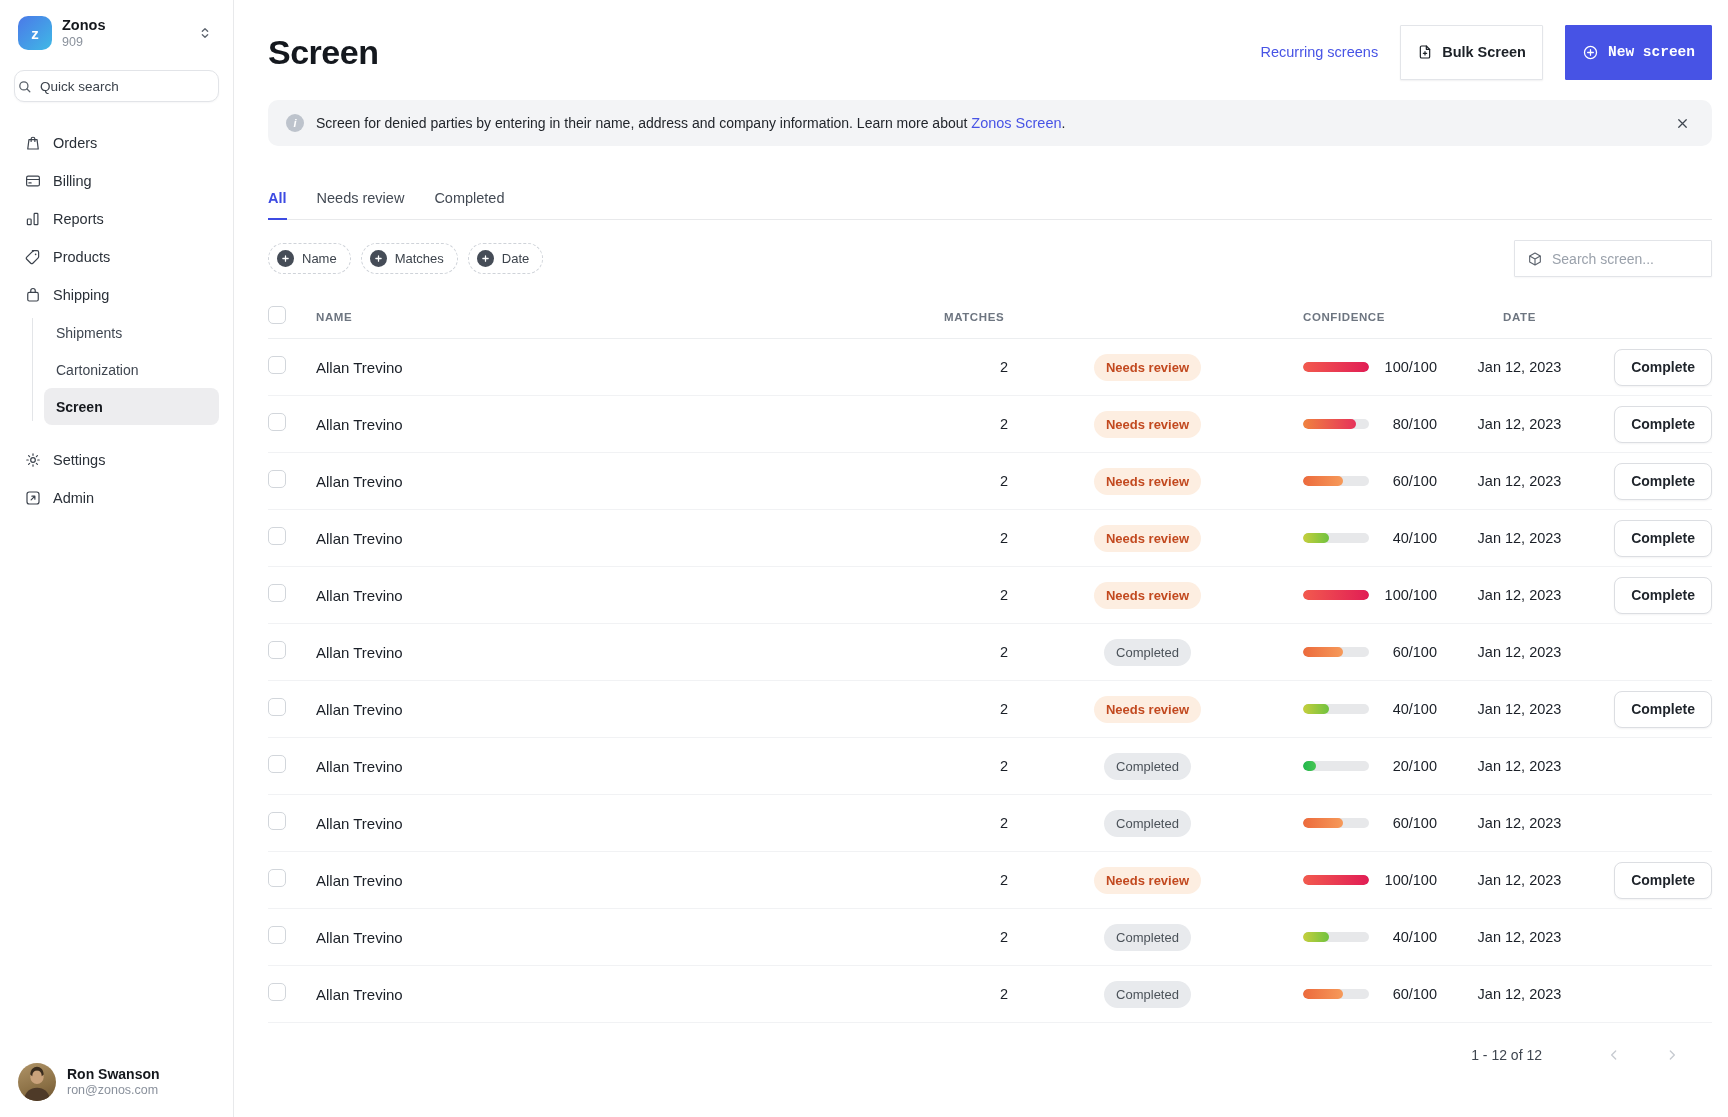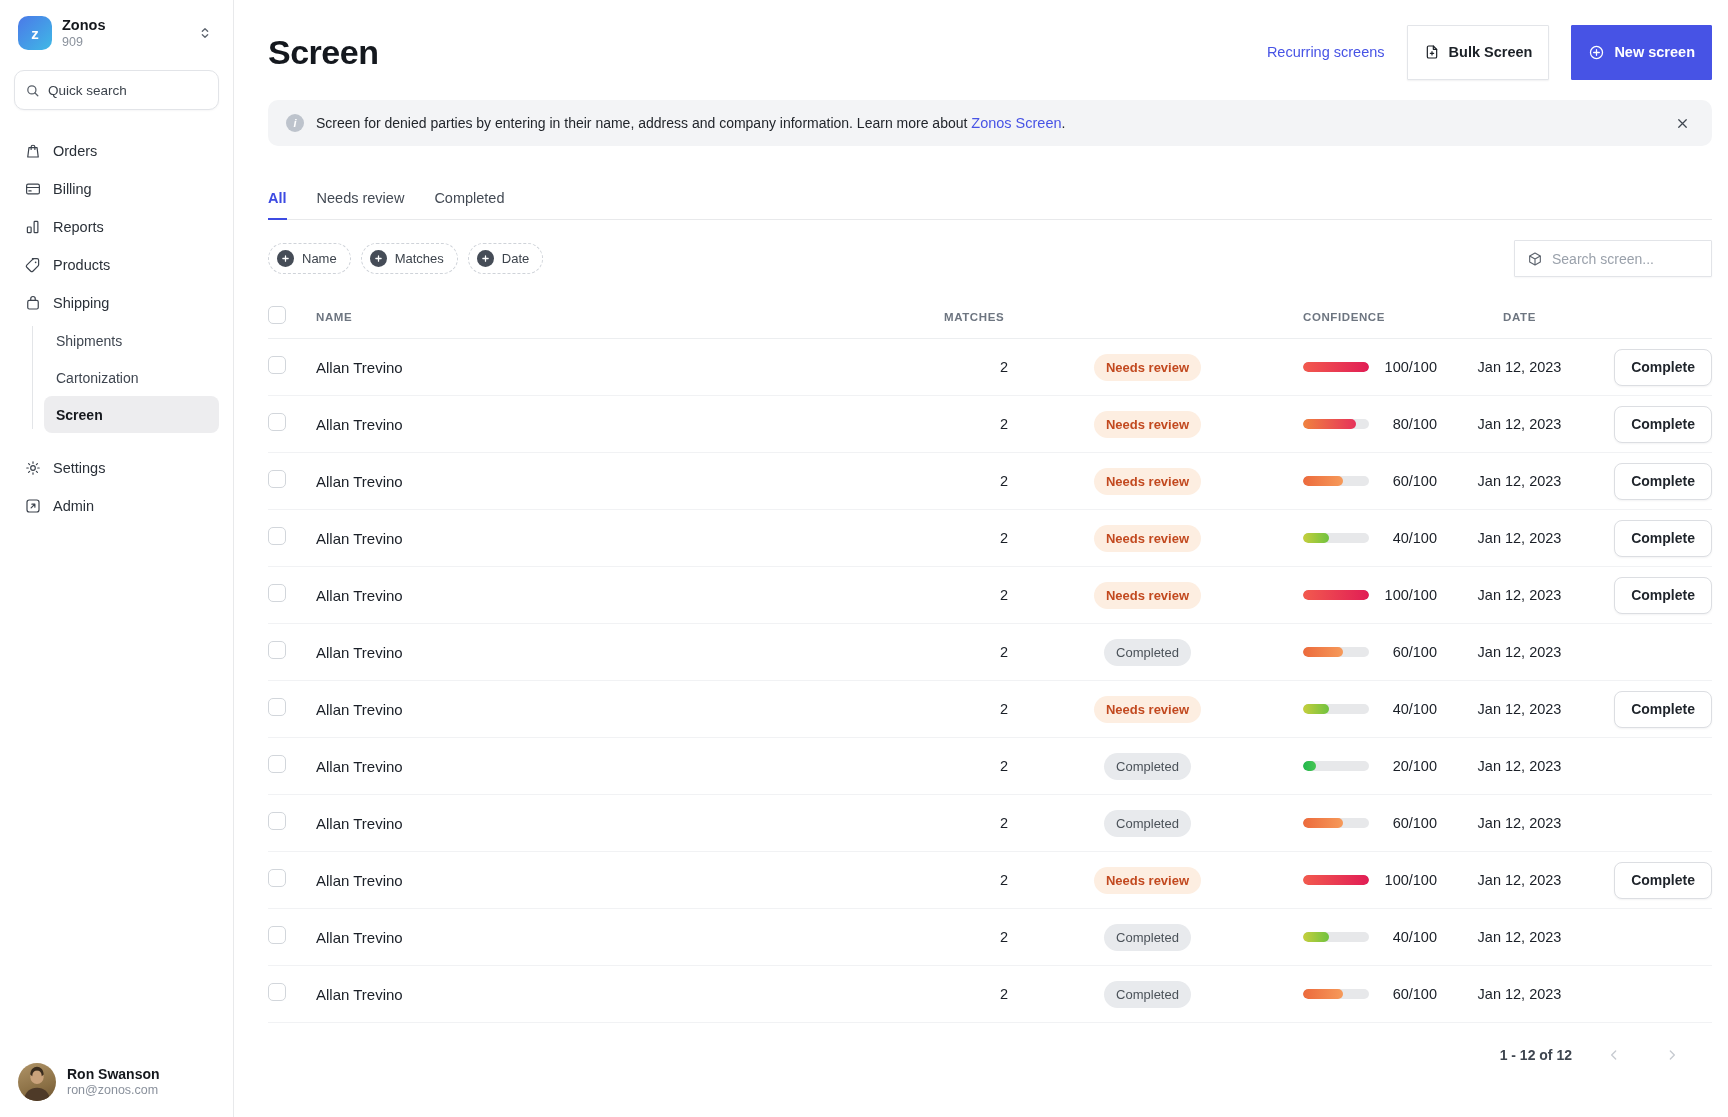--- a/index.html
+++ b/index.html
@@ -27,23 +27,23 @@
     background:linear-gradient(135deg,#4b79e8 0%,#3fb9e6 100%);
     color:#fff; font-weight:700; font-size:15px;
     display:flex; align-items:center; justify-content:center;
   }
   .org-meta { flex:1; line-height:1.15; }
   .org-name { font-size:14.5px; font-weight:700; color:#15181d; }
   .org-id { font-size:12.5px; color:#8a919c; margin-top:1px; }
   .org-switch { color:#5f6670; cursor:pointer; padding:2px; }
 
   .quick-search {
-    margin-top:20px; height:40px;
+    margin-top:20px; height:32px;
     border:1px solid #e2e4e8; border-radius:10px;
-    display:flex; align-items:center; gap:8px; padding:0 10px;
+    display:flex; align-items:center; gap:8px; padding:0 2px;
     background:#fff; box-shadow:0 1px 2px rgba(16,24,40,.04);
   }
   .quick-search input {
     border:none; outline:none; width:100%;
     font-family:"Liberation Sans",sans-serif;
     font-size:13.5px; color:#3c434c; background:transparent;
   }
   .quick-search input::placeholder { color:#3c434c; }
 
   .nav { margin-top:14px; flex:1; }
@@ -89,21 +89,21 @@
   .btn {
     display:inline-flex; align-items:center; gap:9px;
     height:55px; padding:0 16px; border-radius:1px;
     font-family:"Liberation Sans",sans-serif;
     font-size:14.5px; font-weight:600; cursor:pointer;
   }
   .btn-secondary {
     background:#fff; color:#1c2127; border:1px solid #e3e5e9;
     box-shadow:0 1px 2px rgba(16,24,40,.06);
   }
-  .btn-primary { background:#4753e5; color:#fff; border:1px solid #4753e5; }
+  .btn-primary { background:#4753e5; color:#fff; border:1px solid #4753e5;font-family:Liberation Mono, monospace; }
 
   .banner {
     margin-top:26px; height:46px; border-radius:10px; background:#f3f4f6;
     display:flex; align-items:center; gap:12px; padding:0 18px;
     font-size:14px; color:#22262c;
   }
   .banner .close { margin-left:auto; color:#3f4650; cursor:pointer; padding:4px; }
   .info-dot {
     width:18px; height:18px; border-radius:50%; background:#bdc3cc;
     color:#fff; font-size:11px; font-weight:700; font-style:italic;
@@ -179,21 +179,21 @@
     height:37px; padding:0 16px; border-radius:8px;
     background:#fff; border:1px solid #dcdee2; cursor:pointer;
     font-family:"Liberation Sans",sans-serif;
     font-size:14px; font-weight:600; color:#1f242b;
     box-shadow:0 1px 2px rgba(16,24,40,.05);
     text-align:right;
   }
 
   .pagination {
     display:flex; align-items:center; justify-content:flex-end;
-    gap:30px; padding:20px 28px 0 0; font-size:14px; color:#3f4650;font-weight:bold;
+    gap:60px; padding:20px 28px 0 0; font-size:14px; color:#3f4650;
   }
   .pg-btn { color:#c6cad0; cursor:default; padding:4px; }
 </style>
 </head>
 <body>
 
 <aside class="sidebar">
   <div class="org">
     <div class="org-logo">z</div>
     <div class="org-meta">

